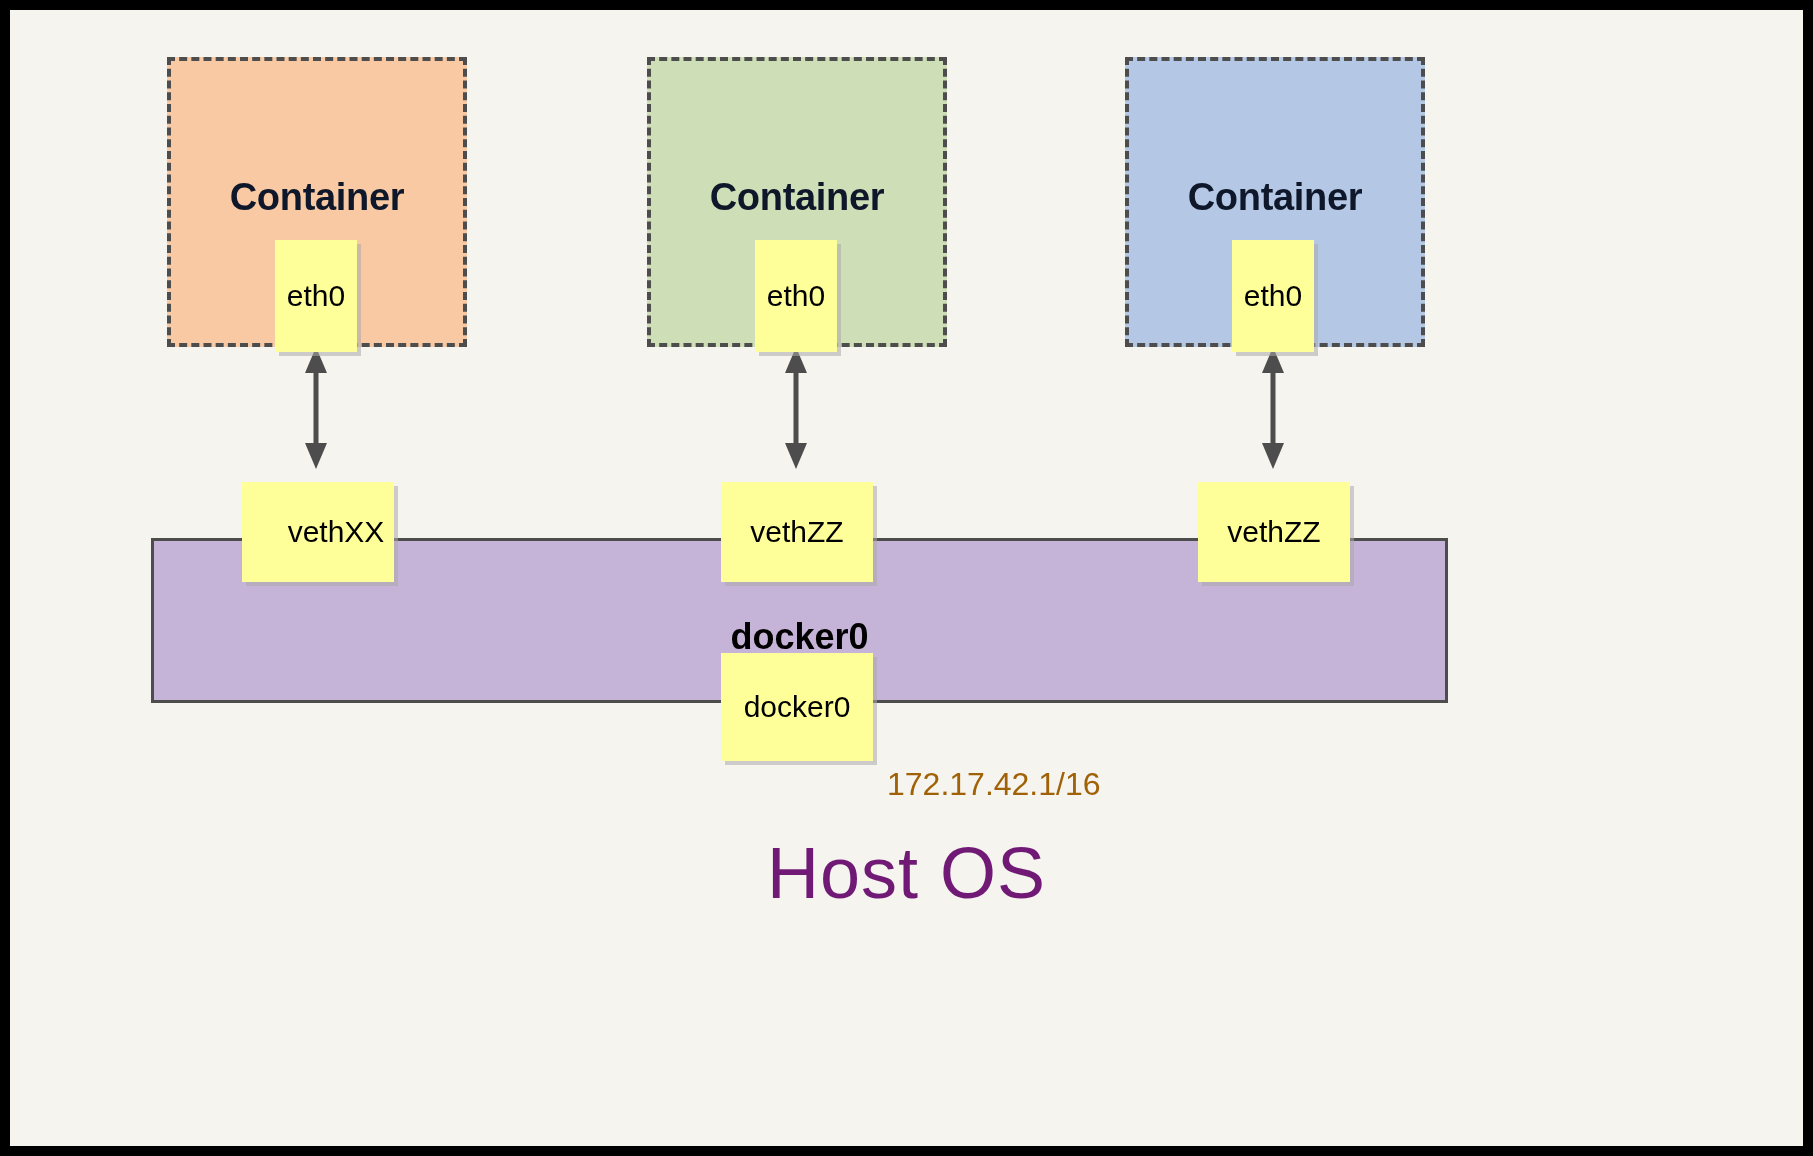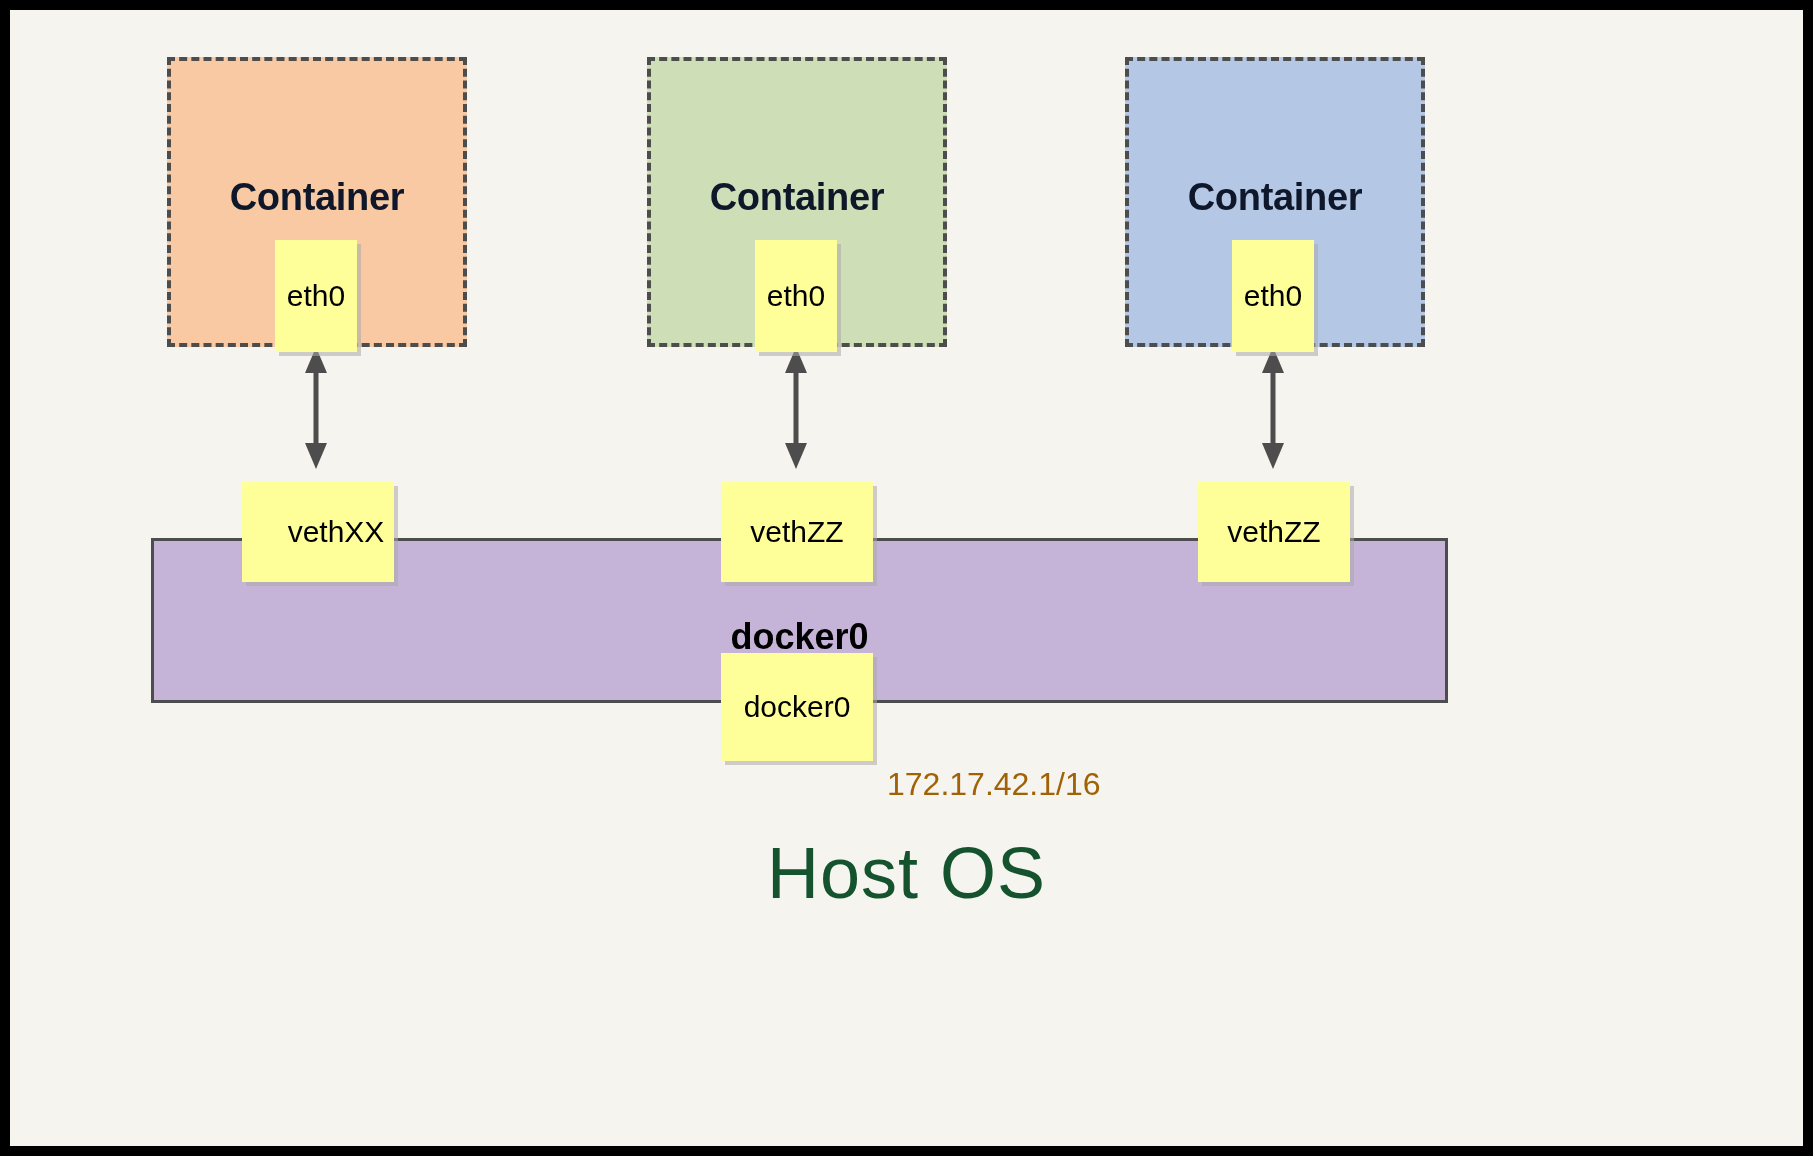--- a/index.html
+++ b/index.html
@@ -144,21 +144,21 @@
   }
 
   
   #host-os {
     position: absolute;
     left: 0;
     top: 822px;
     width: 100%;
     text-align: center;
     font-size: 72px;
-    color: #14532d;
+    color: #701a75;
     letter-spacing: 1px;
   }
 </style>
 </head>
 <body>
 
 <div id="frame">
   <div id="canvas">
 
     <div class="container-box" id="container-1">

